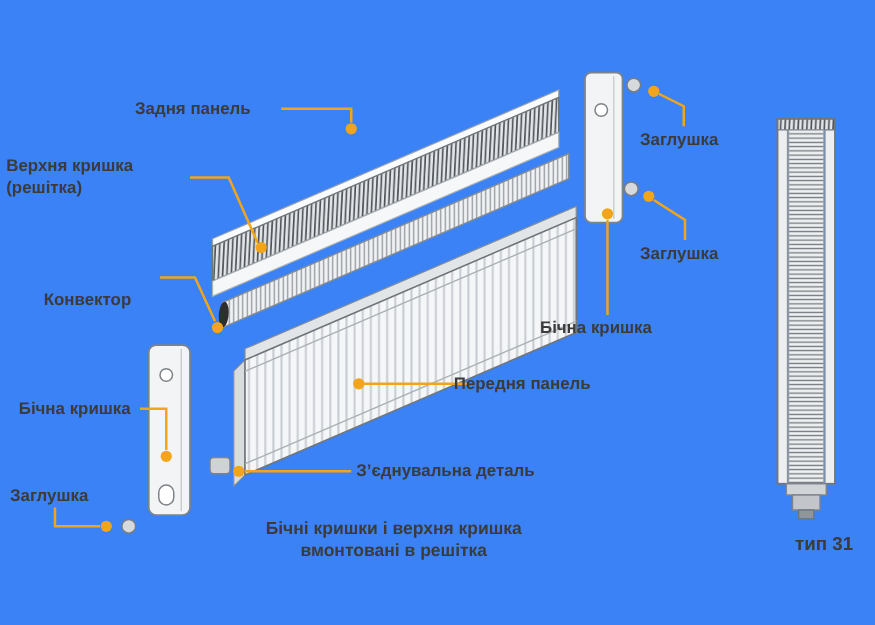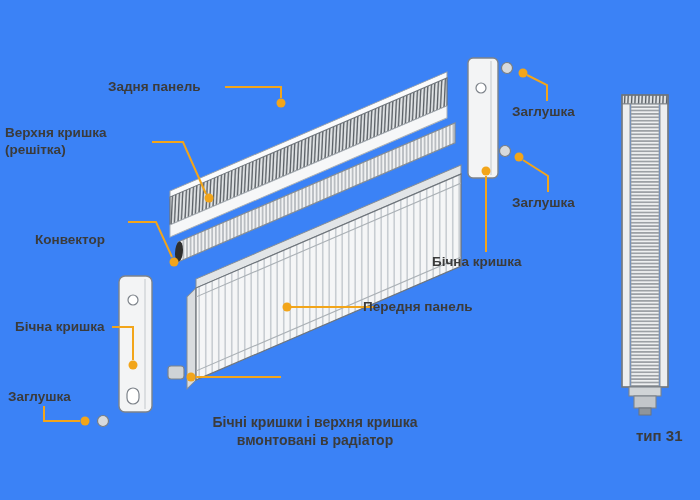--- a/index.html
+++ b/index.html
@@ -124,16 +124,17 @@
 
   <div class="label nowrap" style="left:108px; top:79px;">Задня панель</div>
   <div class="label" style="left:5px;  top:125px; width:125px;">Верхня кришка (решітка)</div>
   <div class="label nowrap" style="left:35px;  top:232px;">Конвектор</div>
   <div class="label nowrap" style="left:15px;  top:319px;">Бічна кришка</div>
   <div class="label nowrap" style="left:8px;   top:389px;">Заглушка</div>
   <div class="label nowrap" style="left:512px; top:104px;">Заглушка</div>
   <div class="label nowrap" style="left:512px; top:195px;">Заглушка</div>
   <div class="label nowrap" style="left:432px; top:254px;">Бічна кришка</div>
   <div class="label nowrap" style="left:363px; top:299px;">Передня панель</div>
-  <div class="label note" style="left:190px; top:414px; width:250px;">Бічні кришки і верхня кришка вмонтовані в радіатор</div>
+  <div class="label nowrap" style="left:285px; top:369px;">З’єднувальна деталь</div>
+  <div class="label note" style="left:190px; top:414px; width:250px;">Бічні кришки і верхня кришка вмонтовані в решітка</div>
   <div class="label type nowrap" style="left:636px; top:427px;">тип 31</div>
 
 </div>
 
 </body></html>

